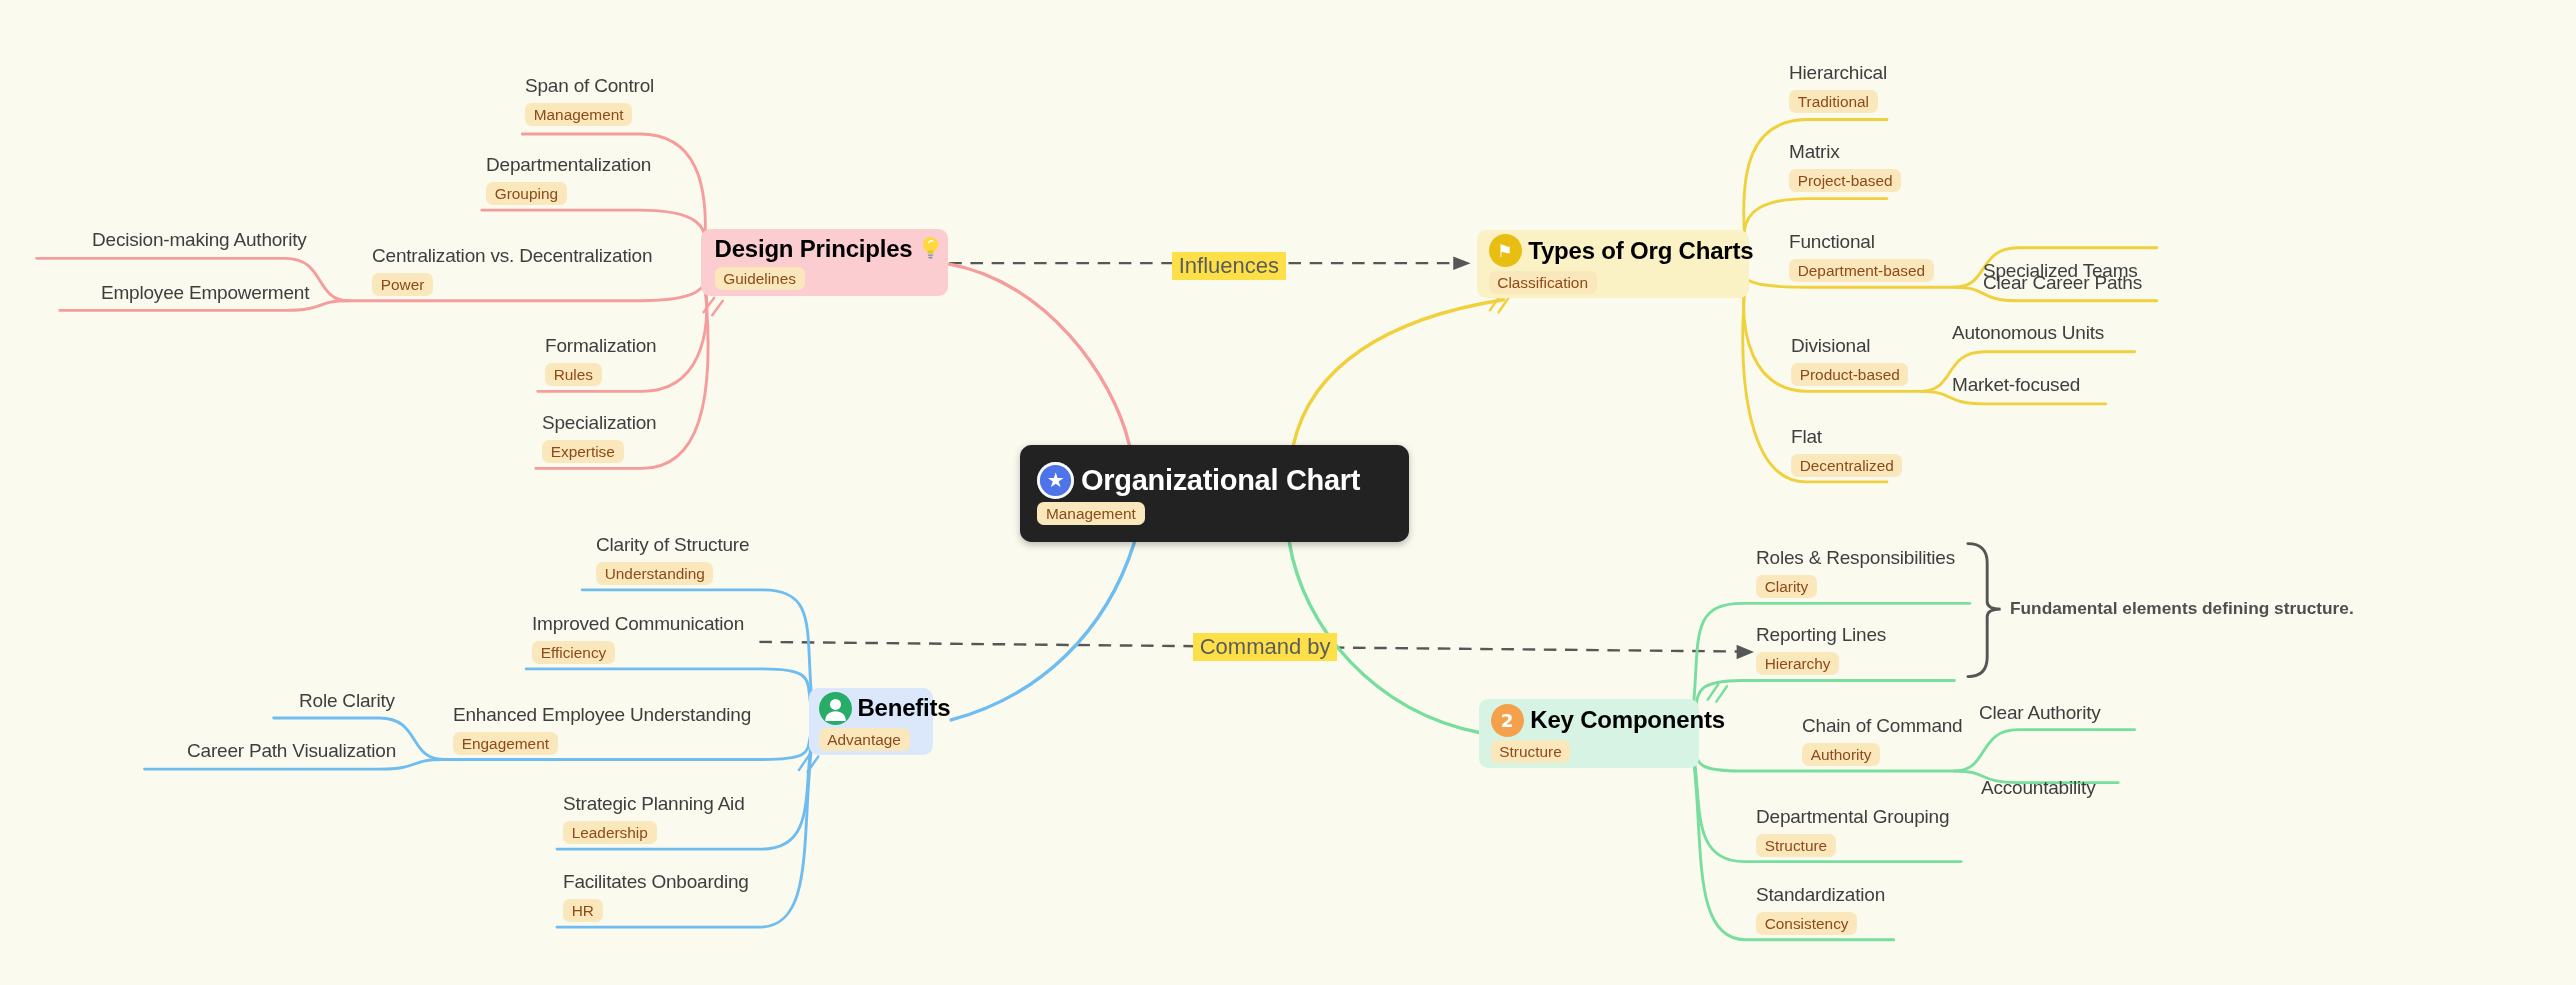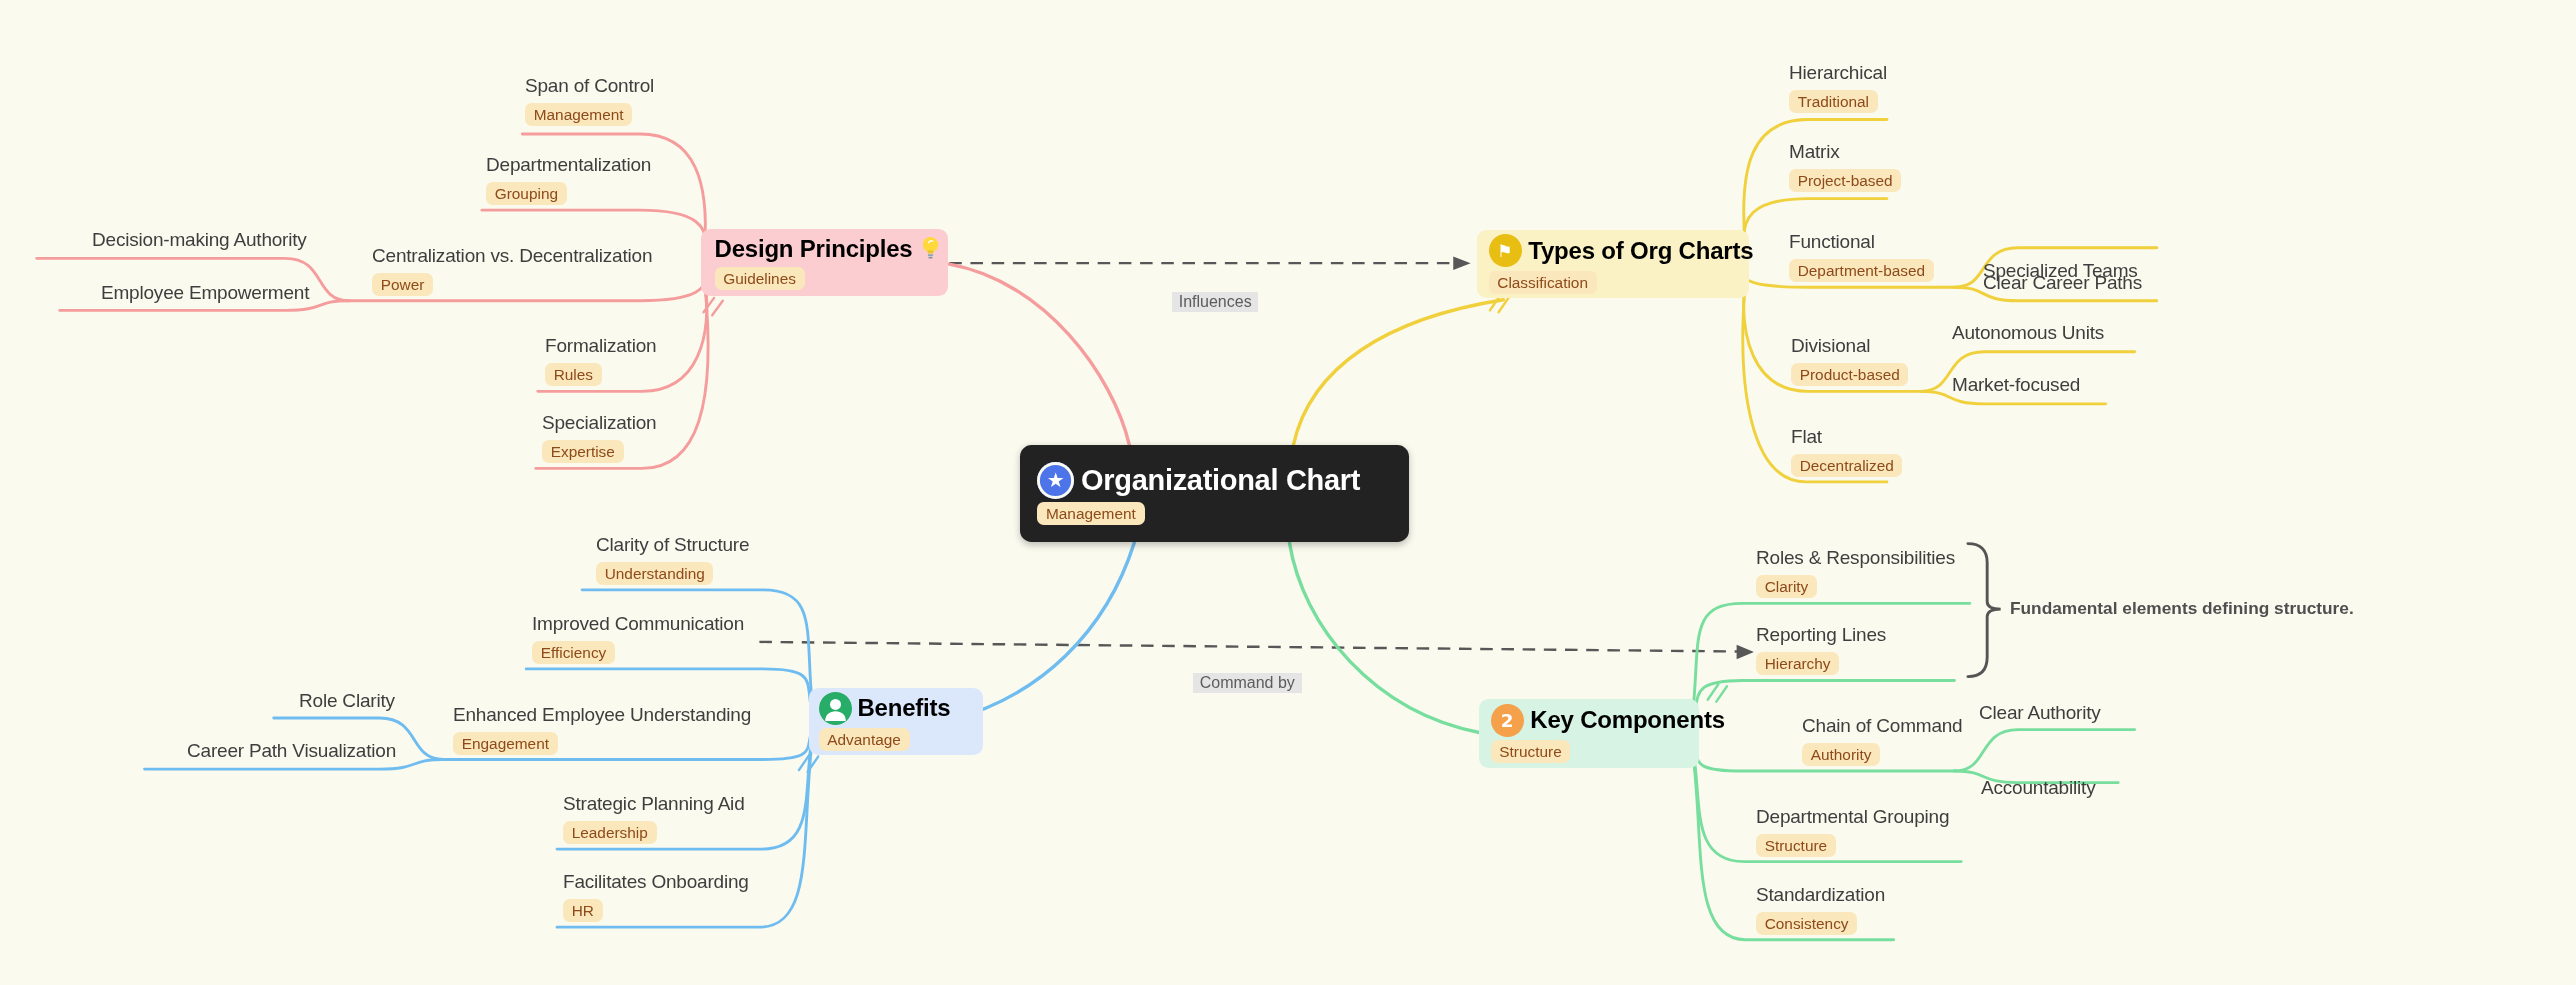--- a/index.html
+++ b/index.html
@@ -32,22 +32,22 @@
   .node-central .ntitle{color:#FFFFFF;font-size:29px;letter-spacing:-0.3px;}
   .node-dp{background:#FBCDD0;}
   .node-types{background:#FAF2C4;}
   .node-benefits{background:#DBE7FB;}
   .node-kc{background:#D6F3E3;}
   .star-circle{width:37px;height:37px;background:#4D74E8;box-shadow:inset 0 0 0 2.9px #FBFAEF, inset 0 0 0 4.8px #4D74E8;color:#fff;font-size:20px;}
   .flag-circle{width:33px;height:33px;background:#E8BE12;color:#fff;font-size:17.3px;}
   .person-circle{width:33px;height:33px;background:#27AD68;overflow:hidden;}
   .num-circle{width:33px;height:33px;background:#F5A04A;color:#fff;font-size:18.3px;font-weight:bold;}
   .linklabel{
-    position:absolute;font-size:16px;color:#5C5C5C;background:#e5e5e5;
-    padding:1px 6.7px;white-space:nowrap;margin-top:40px;
+    position:absolute;font-size:22px;color:#5C5C5C;background:#fde047;
+    padding:1px 6.7px;white-space:nowrap;
   }
   .note{position:absolute;font-size:17.3px;font-weight:bold;color:#4F4F4F;white-space:nowrap;}
   .bulb{flex:0 0 auto;}
 </style>
 </head>
 <body>
 
 <svg class="lines" width="2576" height="986" viewBox="0 0 2673 1023">
 
   <g stroke="#575757" stroke-width="2.5" fill="none" stroke-dasharray="13 9">
@@ -143,21 +143,21 @@
 </div>
 
 <div class="node node-types" style="left:1477px;top:230px;width:272px;height:68px;padding:7.7px 11.6px;">
   <div class="trow">
     <span class="icircle flag-circle">⚑</span>
     <span class="ntitle">Types of Org Charts</span>
   </div>
   <span class="tagchip">Classification</span>
 </div>
 
-<div class="node node-benefits" style="left:809px;top:688px;width:174px;height:67px;padding:7.7px 9.6px;">
+<div class="node node-benefits" style="left:809px;top:688px;width:124px;height:67px;padding:7.7px 9.6px;">
   <div class="trow" style="gap:5.8px;">
     <span class="icircle person-circle">
       <svg width="33" height="33" viewBox="0 0 24 24">
         <circle cx="12" cy="9" r="4" fill="#FFFFFF"></circle>
         <path d="M4.5 21 c0 -4.5 3.3 -7 7.5 -7 s7.5 2.5 7.5 7" fill="#FFFFFF"></path>
       </svg>
     </span>
     <span class="ntitle">Benefits</span>
   </div>
   <span class="tagchip">Advantage</span>

